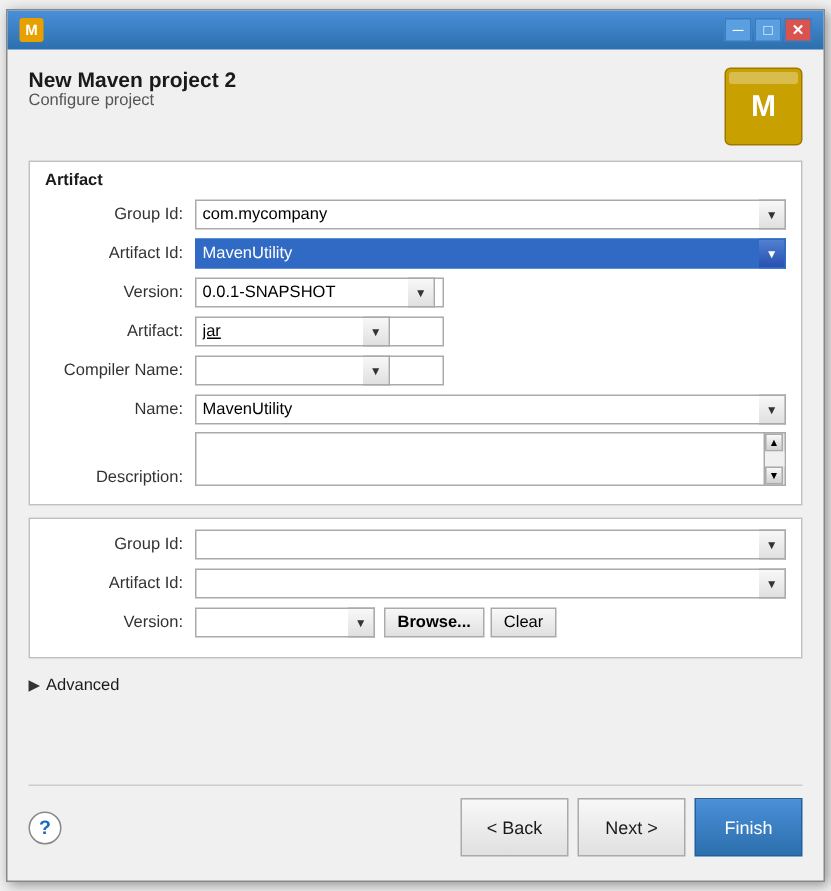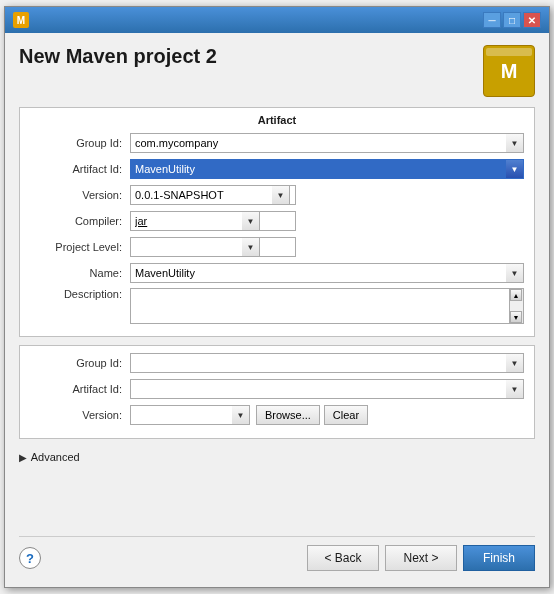--- a/index.html
+++ b/index.html
@@ -71,21 +71,21 @@
       padding: 12px 14px;
       overflow: hidden;
     }
     .page-header {
       display: flex;
       align-items: flex-start;
       margin-bottom: 10px;
     }
     .page-header-text { flex: 1; }
     .page-title {
-      font-size: 20px;
+      font-size: 14px;
       font-weight: bold;
       color: #1a1a1a;
     }
     .page-subtitle {
       font-size: 11px;
       color: #555;
     }
     .maven-logo {
       width: 52px;
       height: 52px;
@@ -114,21 +114,20 @@
       border: 1px solid #c0c0c0;
       background: white;
       margin-bottom: 8px;
       padding: 6px 10px 8px 10px;
     }
     .section-title {
       font-weight: bold;
       font-size: 11px;
       margin-bottom: 6px;
       color: #1a1a1a;
-      text-align: center;
     }
     .form-row {
       display: flex;
       align-items: center;
       margin-bottom: 4px;
       min-height: 22px;
     }
     .form-label {
       width: 100px;
       font-size: 11px;
@@ -233,21 +232,21 @@
       background: white;
       display: flex;
       align-items: center;
       justify-content: center;
       font-size: 13px;
       font-weight: bold;
       color: #1a6bbf;
       cursor: pointer;
     }
     .btn {
-      height: 26px;
+      height: 39px;
       min-width: 72px;
       border: 1px solid #aaa;
       background: linear-gradient(to bottom, #f8f8f8, #e0e0e0);
       font-size: 12px;
       cursor: pointer;
       padding: 0 12px;
       margin-left: 6px;
       color: #1a1a1a;
     }
     .btn.primary {
@@ -263,20 +262,21 @@
     }
     .browse-btn {
       height: 20px;
       border: 1px solid #aaa;
       background: linear-gradient(to bottom, #f8f8f8, #e0e0e0);
       font-size: 11px;
       cursor: pointer;
       padding: 0 8px;
       margin-left: 6px;
       white-space: nowrap;
+      font-weight: bold;
     }
     .clear-btn {
       height: 20px;
       border: 1px solid #aaa;
       background: linear-gradient(to bottom, #f8f8f8, #e0e0e0);
       font-size: 11px;
       cursor: pointer;
       padding: 0 8px;
       margin-left: 4px;
     }
@@ -295,20 +295,21 @@
       <div class="title-btn">□</div>
       <div class="title-btn close">✕</div>
     </div>
   </div>
 
   <div class="content">
 
     <div class="page-header">
       <div class="page-header-text">
         <div class="page-title">New Maven project 2</div>
+        <div class="page-subtitle">Configure project</div>
       </div>
       <div class="maven-logo">
         <span style="font-size:20px;font-weight:bold;">M</span>
       </div>
     </div>
 
     <div class="section">
       <div class="section-title">Artifact</div>
 
       <div class="form-row">
@@ -329,44 +330,44 @@
 
       <div class="form-row">
         <span class="form-label">Version:</span>
         <div class="dropdown-wrapper" style="max-width:160px;">
           <input class="dropdown-input" type="text" value="0.0.1-SNAPSHOT" style="">
           <div class="dropdown-arrow">▼</div>
         </div>
       </div>
 
       <div class="form-row">
-        <span class="form-label">Compiler:</span>
+        <span class="form-label">Artifact:</span>
         <div class="dropdown-wrapper" style="max-width:130px;text-decoration:underline;">
           <input class="dropdown-input" type="text" value="jar" style="">
           <div class="dropdown-arrow">▼</div>
         </div>
       </div>
 
       <div class="form-row">
-        <span class="form-label">Project Level:</span>
+        <span class="form-label">Compiler Name:</span>
         <div class="dropdown-wrapper" style="max-width:130px;">
           <input class="dropdown-input" type="text" value="" style="">
           <div class="dropdown-arrow">▼</div>
         </div>
       </div>
 
       <div class="form-row">
         <span class="form-label">Name:</span>
         <div class="dropdown-wrapper">
           <input class="dropdown-input" type="text" value="MavenUtility" style="">
           <div class="dropdown-arrow">▼</div>
         </div>
       </div>
 
-      <div class="form-row" style="align-items:flex-start;">
+      <div class="form-row" style="align-items:flex-end;">
         <span class="form-label">Description:</span>
         <div class="scrollbar-area">
           <textarea class="description-field" style=""></textarea>
           <div class="description-scrollbars">
             <div class="scroll-btn">▲</div>
             <div style="flex:1;background:#f0f0f0;"></div>
             <div class="scroll-btn">▼</div>
           </div>
         </div>
       </div>

